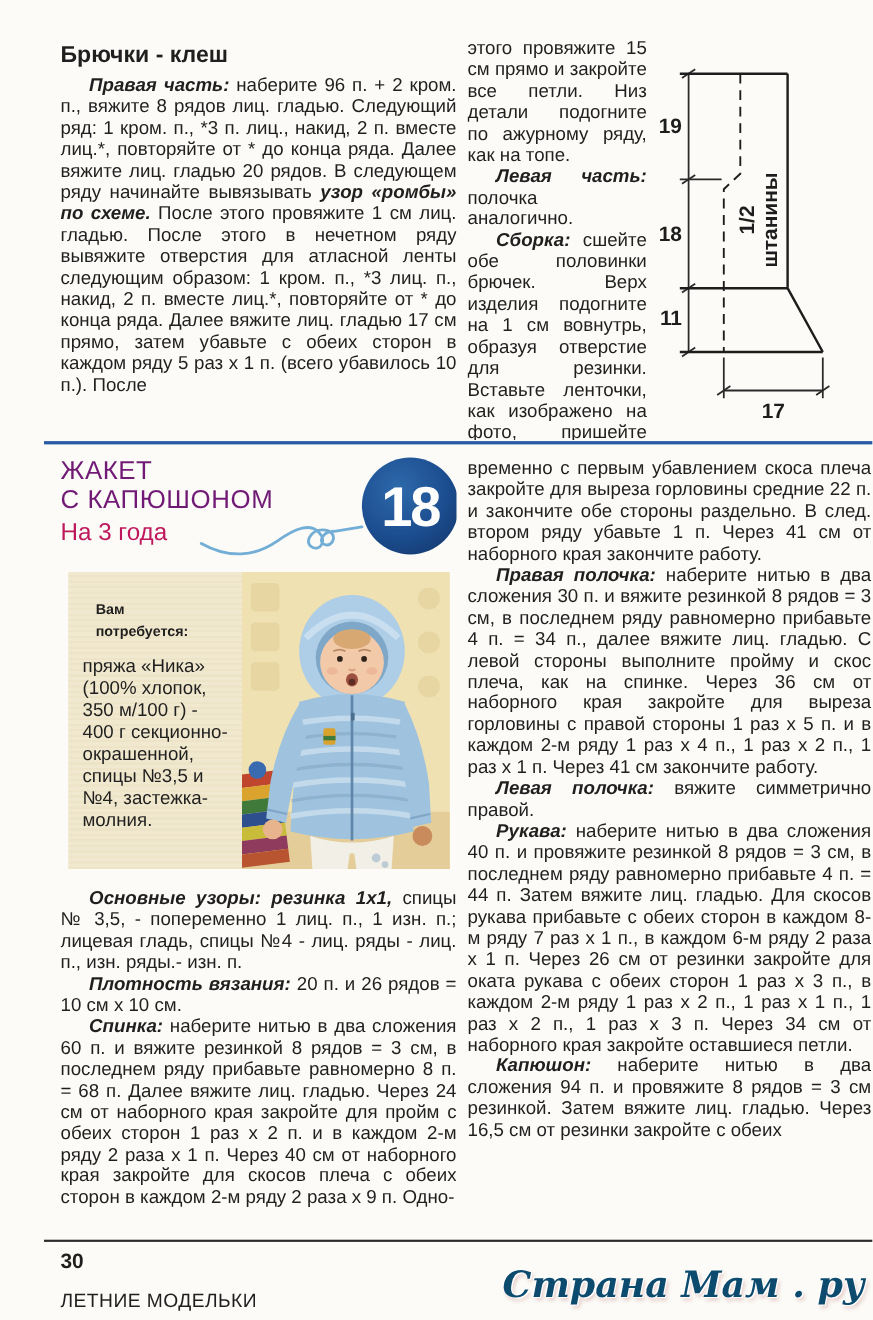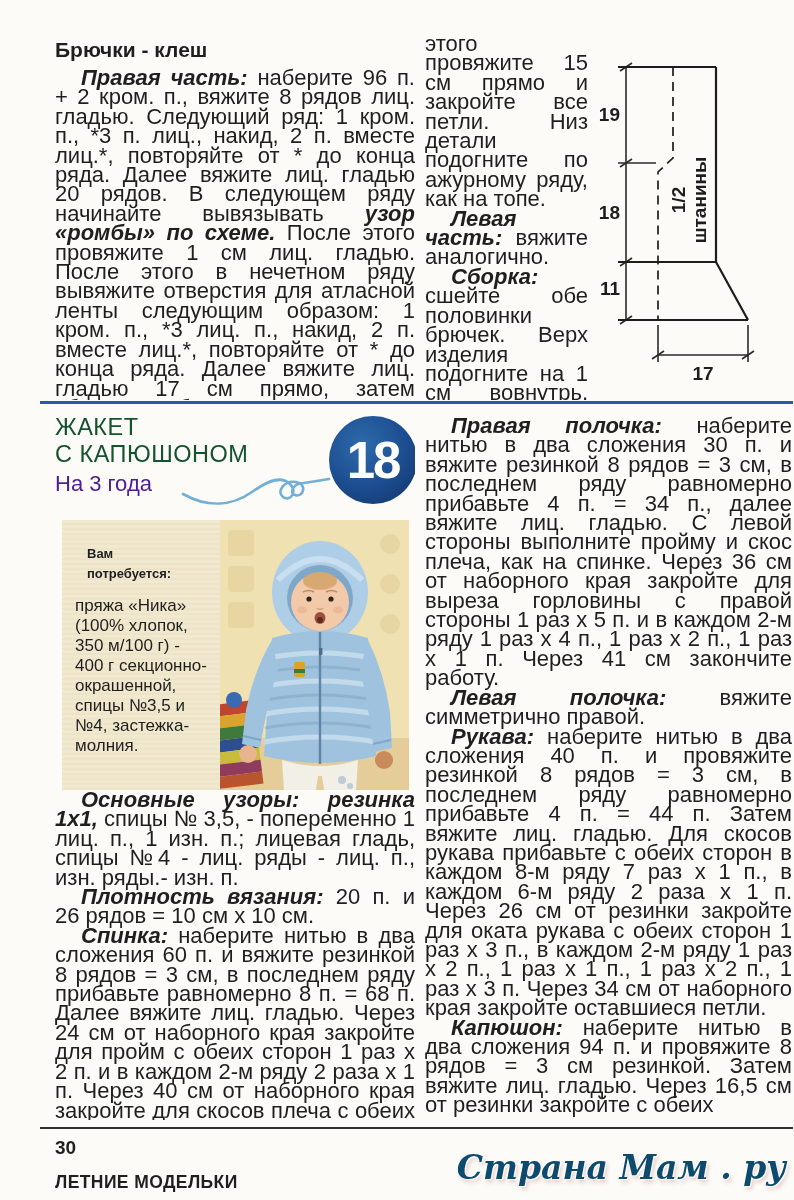--- a/index.html
+++ b/index.html
@@ -5,53 +5,53 @@
   html,body{margin:0;padding:0;}
   body{background:#ffffff;}
   .page{
     position:relative; width:794px; height:1200px; margin:0 auto;
     background:#fcfbf7; overflow:hidden;
     font-family:"Liberation Sans", sans-serif; color:#1f1f1f;
     -webkit-font-smoothing:antialiased;
   }
   
   .para{margin:0; text-align:justify; text-indent:26px;
-        font-size:22px; line-height:19.4px;}
+        font-size:17px; line-height:19.4px;}
   .para.noind{text-indent:0;}
   .para .b{font-weight:bold;font-style:italic;}
   
   .sec1-left{position:absolute; left:55px; top:38px; width:360px; height:362px; overflow:hidden;}
   .sec1-title{margin:0 0 6px 0; font-size:21px; font-weight:bold; line-height:24px;}
   .sec1-right{position:absolute; left:425px; top:34px; width:367px; height:366px; overflow:hidden;}
   .diagram-float{float:right; width:196px; height:342px; margin:16px 0 4px 8px;}
   .diagram-float svg{display:block;}
   .dim-label{font-family:"Liberation Sans",sans-serif; font-size:19px; font-weight:600; fill:#1d1d1d;}
   
   .blue-rule{position:absolute; left:40px; top:401px; width:753px; height:3px; background:#2a5aa6;}
   
   .sec2-left{position:absolute; left:55px; top:414px; width:360px; height:706px; overflow:hidden;}
   .sec2-right{position:absolute; left:425px; top:416px; width:367px; height:704px; overflow:hidden;}
   .jacket-header{position:relative; height:96px;}
-  .jacket-title{margin:0; font-size:23.5px; font-weight:400; line-height:27px; letter-spacing:.5px; color:#14532d;}
-  .jacket-sub{margin:3px 0 0 0; font-size:22px; font-weight:400; color:#4c1d95;}
+  .jacket-title{margin:0; font-size:23.5px; font-weight:400; line-height:27px; letter-spacing:.5px; color:#701a75;}
+  .jacket-sub{margin:3px 0 0 0; font-size:22px; font-weight:400; color:#be185d;}
   .badge{position:absolute; right:-4px; top:0; width:92px; height:92px;}
   .squiggle{position:absolute; left:125px; top:50px; width:152px; height:42px;}
   .photo-row{position:relative; margin:10px 0 0 7px; width:347px; height:270px; display:flex;}
   .materials-box{width:158px; box-sizing:border-box; padding:12px 13px 0 13px;
      background:#f1e9cf;
      background-image:repeating-linear-gradient(0deg, rgba(190,165,100,.07) 0 2px, rgba(255,255,255,0) 2px 5px);}
   .materials-heading{font-size:13px; line-height:20px; font-weight:bold; margin:12px;}
   .materials-text{font-size:17px; line-height:20px; margin:0;}
   .photo{width:189px; height:270px;}
-  .sec2-left .flow{margin-top:0;}
+  .sec2-left .flow{margin-top:17px;}
   
   .footer-rule{position:absolute; left:40px; top:1127px; width:753px; height:2px; background:#2d2d2d;}
   .footer-line{position:absolute; left:55px; top:1137px; display:flex; align-items:baseline; gap:13px;flex-direction:column;}
   .page-number{font-size:19px; font-weight:bold;}
-  .magazine-title{font-size:17.5px; font-weight:bold; letter-spacing:.4px;}
+  .magazine-title{font-size:17.5px; font-weight:normal; letter-spacing:.4px;}
   .watermark{position:absolute; right:8px; top:1148px;
      font-family:"DejaVu Serif", serif; font-style:italic; font-weight:bold;
      font-size:33px; color:#0c4a6e;
      text-shadow:0 0 5px rgba(255,255,255,.95), 1px 1px 0 #fff, -1px -1px 0 #fff, 2px 3px 4px rgba(130,0,0,.25);}
 </style>
 </head>
 <body>
 
 <div class="page">
 
@@ -98,21 +98,21 @@
         <text class="dim-label" x="107" y="330" text-anchor="middle">17</text>
 
         <g transform="translate(97,150) rotate(-90)">
           <text class="dim-label" text-anchor="middle" y="-8">1/2</text>
           <text class="dim-label" text-anchor="middle" y="13">штанины</text>
         </g>
       </svg>
     </div>
     <div>
         <p class="para noind"><span>этого провяжите 15 см прямо и закройте все петли. Низ детали подогните по ажурному ряду, как на топе.</span></p>
-        <p class="para"><span class="b">Левая часть: </span><span>вяжите аналогично.</span></p>
+        <p class="para"><span class="b">Левая часть: </span><span>полочка аналогично.</span></p>
         <p class="para"><span class="b">Сборка: </span><span>сшейте обе половинки брючек. Верх изделия подогните на 1 см вовнутрь, образуя отверстие для резинки. Вставьте ленточки, как изображено на фото, пришейте цветочки. Ромбики украсьте пайетками.</span></p>
       </div>
   </div>
 
   <div class="blue-rule"></div>
 
   <div class="sec2-left">
 
     <div class="jacket-header">
       <p class="jacket-title">ЖАКЕТ</p>
@@ -216,20 +216,21 @@
 
     <div class="flow">
         <p class="para"><span class="b">Основные узоры: резинка 1х1, </span><span>спицы № 3,5, - попеременно 1 лиц. п., 1 изн. п.; лицевая гладь, спицы №4 - лиц. ряды - лиц. п., изн. ряды.- изн. п.</span></p>
         <p class="para"><span class="b">Плотность вязания: </span><span>20 п. и 26 рядов = 10 см х 10 см.</span></p>
         <p class="para"><span class="b">Спинка: </span><span>наберите нитью в два сложения 60 п. и вяжите резинкой 8 рядов = 3 см, в последнем ряду прибавьте равномерно 8 п. = 68 п. Далее вяжите лиц. гладью. Через 24 см от наборного края закройте для пройм с обеих сторон 1 раз х 2 п. и в каждом 2-м ряду 2 раза х 1 п. Через 40 см от наборного края закройте для скосов плеча с обеих сторон в каждом 2-м ряду 2 раза х 9 п. Одно-</span></p>
       </div>
   </div>
 
   <div class="sec2-right">
     <div>
+        <p class="para noind"><span>временно с первым убавлением скоса плеча закройте для выреза горловины средние 22 п. и закончите обе стороны раздельно. В след. втором ряду убавьте 1 п. Через 41 см от наборного края закончите работу.</span></p>
         <p class="para"><span class="b">Правая полочка: </span><span>наберите нитью в два сложения 30 п. и вяжите резинкой 8 рядов = 3 см, в последнем ряду равномерно прибавьте 4 п. = 34 п., далее вяжите лиц. гладью. С левой стороны выполните пройму и скос плеча, как на спинке. Через 36 см от наборного края закройте для выреза горловины с правой стороны 1 раз х 5 п. и в каждом 2-м ряду 1 раз х 4 п., 1 раз х 2 п., 1 раз х 1 п. Через 41 см закончите работу.</span></p>
         <p class="para"><span class="b">Левая полочка: </span><span>вяжите симметрично правой.</span></p>
         <p class="para"><span class="b">Рукава: </span><span>наберите нитью в два сложения 40 п. и провяжите резинкой 8 рядов = 3 см, в последнем ряду равномерно прибавьте 4 п. = 44 п. Затем вяжите лиц. гладью. Для скосов рукава прибавьте с обеих сторон в каждом 8-м ряду 7 раз х 1 п., в каждом 6-м ряду 2 раза х 1 п. Через 26 см от резинки закройте для оката рукава с обеих сторон 1 раз х 3 п., в каждом 2-м ряду 1 раз х 2 п., 1 раз х 1 п., 1 раз х 2 п., 1 раз х 3 п. Через 34 см от наборного края закройте оставшиеся петли.</span></p>
         <p class="para"><span class="b">Капюшон: </span><span>наберите нитью в два сложения 94 п. и провяжите 8 рядов = 3 см резинкой. Затем вяжите лиц. гладью. Через 16,5 см от резинки закройте с обеих</span></p>
       </div>
   </div>
 
   <div class="footer-rule"></div>
   <div class="footer-line">
     <span class="page-number">30</span>

